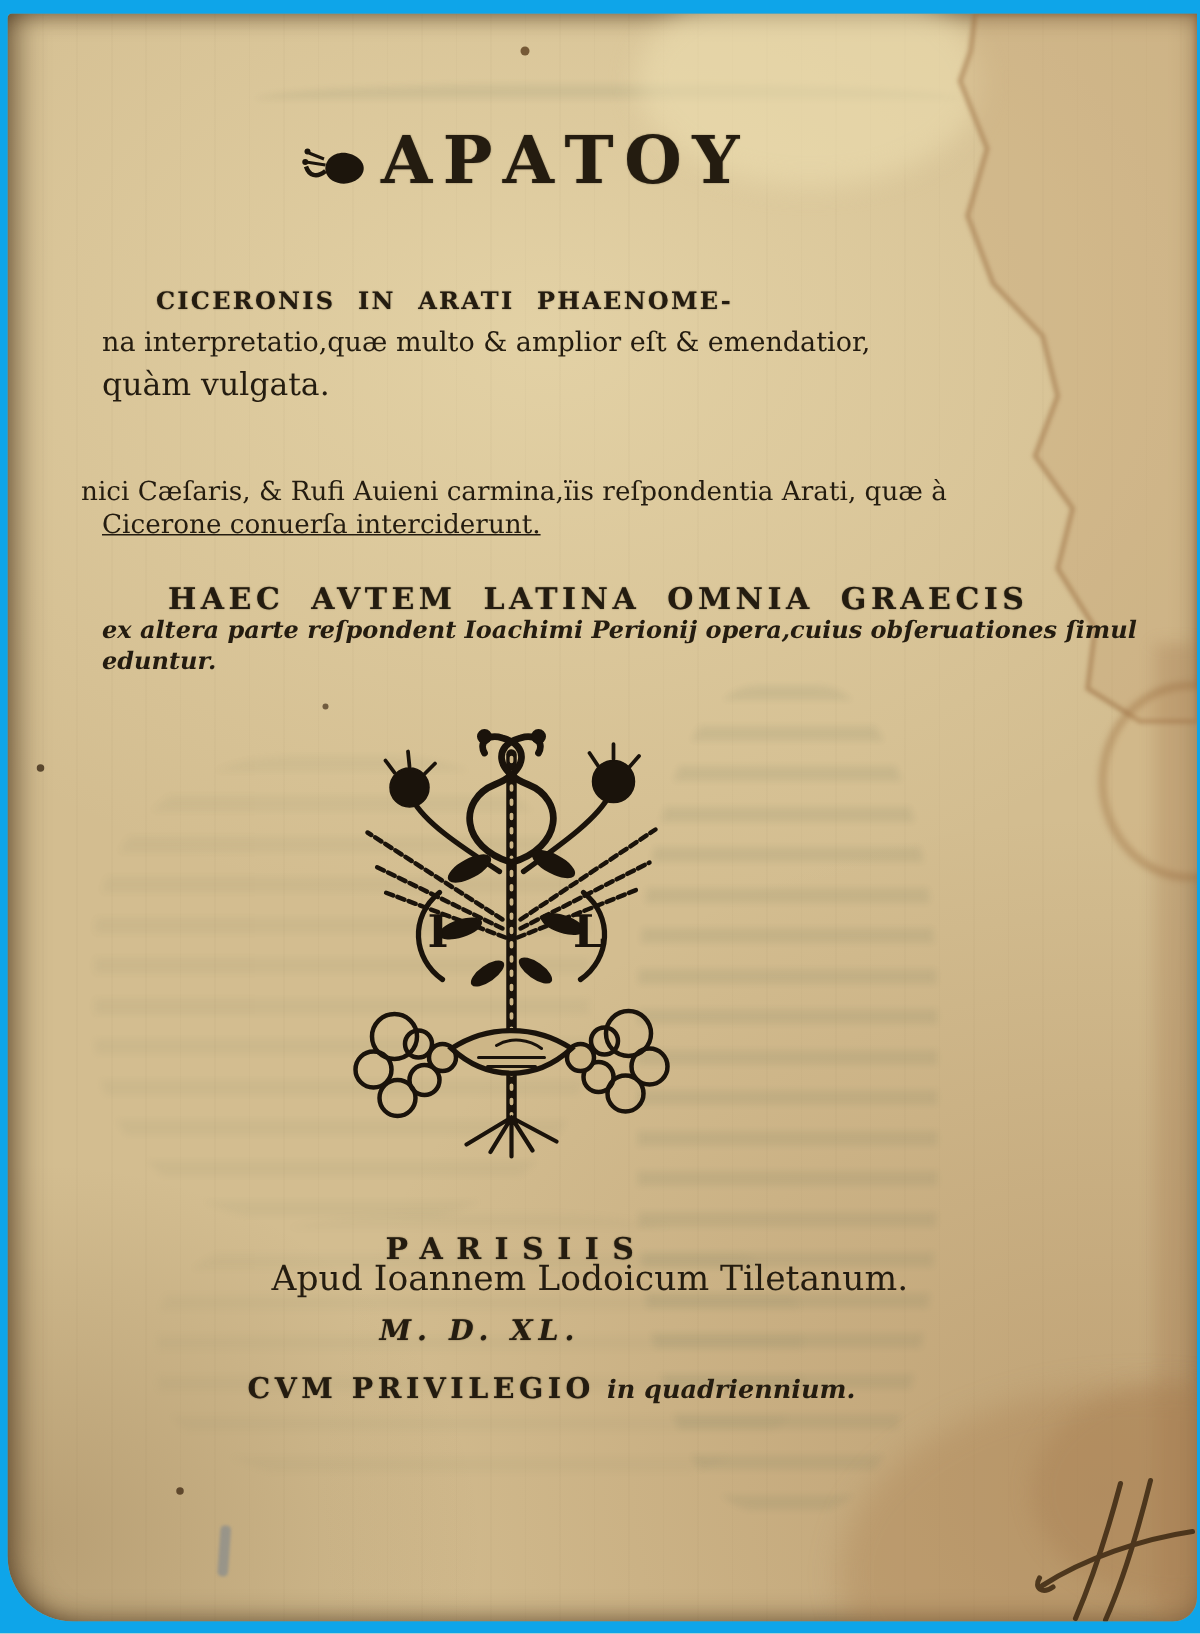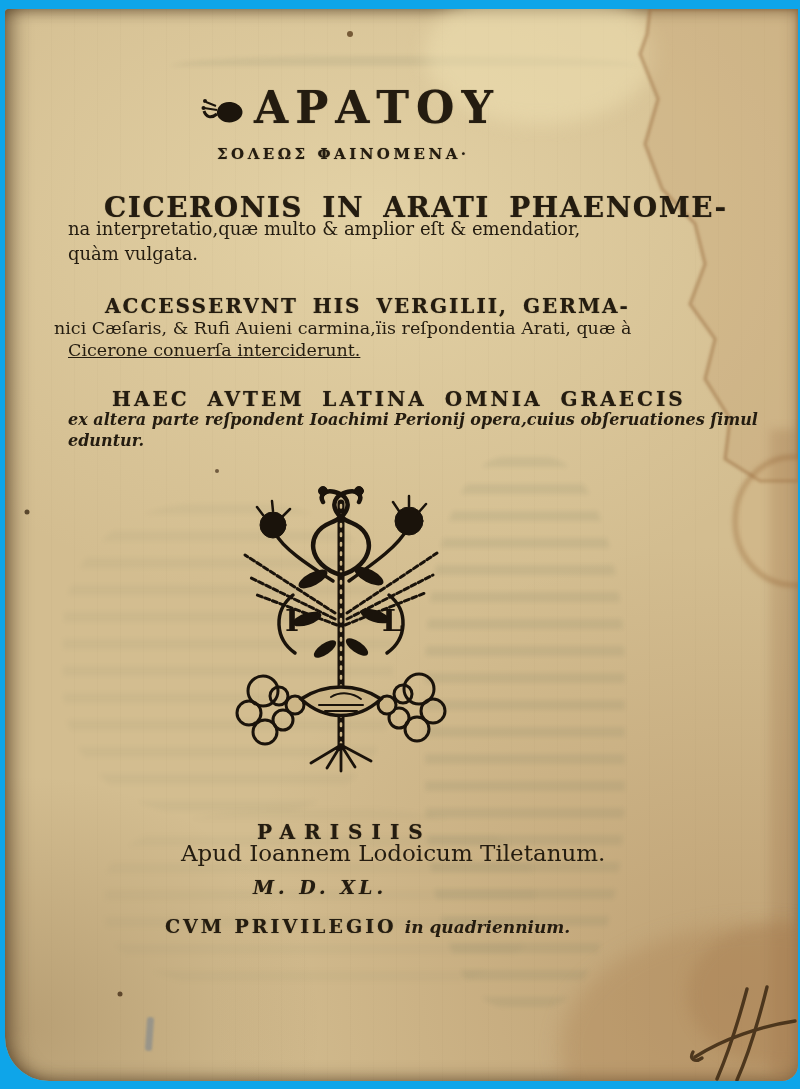--- a/index.html
+++ b/index.html
@@ -59,27 +59,25 @@
     </svg>
 
     <svg style="position:absolute;left:196px;top:88px" width="48" height="34" viewBox="0 0 48 34">
       <path d="M30,5 C41,7 45,16 38,22 C31,28 18,26 16,17 C15,10 21,4 30,5 Z" fill="#1c150c"></path>
       <path d="M16,17 C10,22 5,20 3,14" stroke="#1c150c" stroke-width="3" fill="none"></path>
       <path d="M15,9 L5,5 M16,13 L3,11" stroke="#1c150c" stroke-width="2" fill="none"></path>
       <circle cx="4" cy="4" r="2" fill="#1c150c"></circle>
         <circle cx="2.5" cy="11" r="2" fill="#1c150c"></circle>
     </svg>
     <div class="line caps" style="left:249px;top:76px;font-size:44px;letter-spacing:7px;">ΑΡΑΤΟΥ</div>
-    <div class="line caps" style="left:212px;top:138px;font-size:15px;letter-spacing:3.5px;">ΣΟΛΕΩΣ ΦΑΙΝΟΜΕΝΑ·</div>
 
-    <div class="line caps" style="left:99px;top:184px;font-size:28px;letter-spacing:1.5px;word-spacing:8px;">CICERONIS IN ARATI PHAENOME-</div>
+    <div class="line caps" style="left:99px;top:184px;font-size:16px;letter-spacing:1.5px;word-spacing:8px;">CICERONIS IN ARATI PHAENOME-</div>
     <div class="line low" style="left:63px;top:211px;font-size:18px;">na interpretatio,quæ multo &amp; amplior eſt &amp; emendatior,</div>
-    <div class="line low" style="left:63px;top:236px;font-size:18px;">quàm vulgata.</div>
+    <div class="line low" style="left:63px;top:236px;font-size:21px;">quàm vulgata.</div>
 
-    <div class="line caps" style="left:100px;top:287px;font-size:20px;letter-spacing:2px;word-spacing:6px;">ACCESSERVNT HIS VERGILII, GERMA-</div>
     <div class="line low" style="left:49px;top:310px;font-size:17.5px;">nici Cæſaris, &amp; Rufi Auieni carmina,ïis reſpondentia Arati, quæ à</div>
     <div class="line low" style="left:63px;top:332px;font-size:17.5px;text-decoration:underline;">Cicerone conuerſa interciderunt.</div>
 
     <div class="line caps" style="left:107px;top:380px;font-size:20px;letter-spacing:3px;word-spacing:8px;">HAEC AVTEM LATINA OMNIA GRAECIS</div>
     <div class="line ital" style="left:63px;top:403px;font-size:16px;">ex altera parte reſpondent Ioachimi Perionij opera,cuius obſeruationes ſimul</div>
     <div class="line ital" style="left:63px;top:424px;font-size:16px;">eduntur.</div>
 
     <svg style="position:absolute;left:230px;top:474px" width="212" height="290" viewBox="0 0 212 290">
       <g stroke="#1a130b" fill="none" stroke-linecap="round">
 

